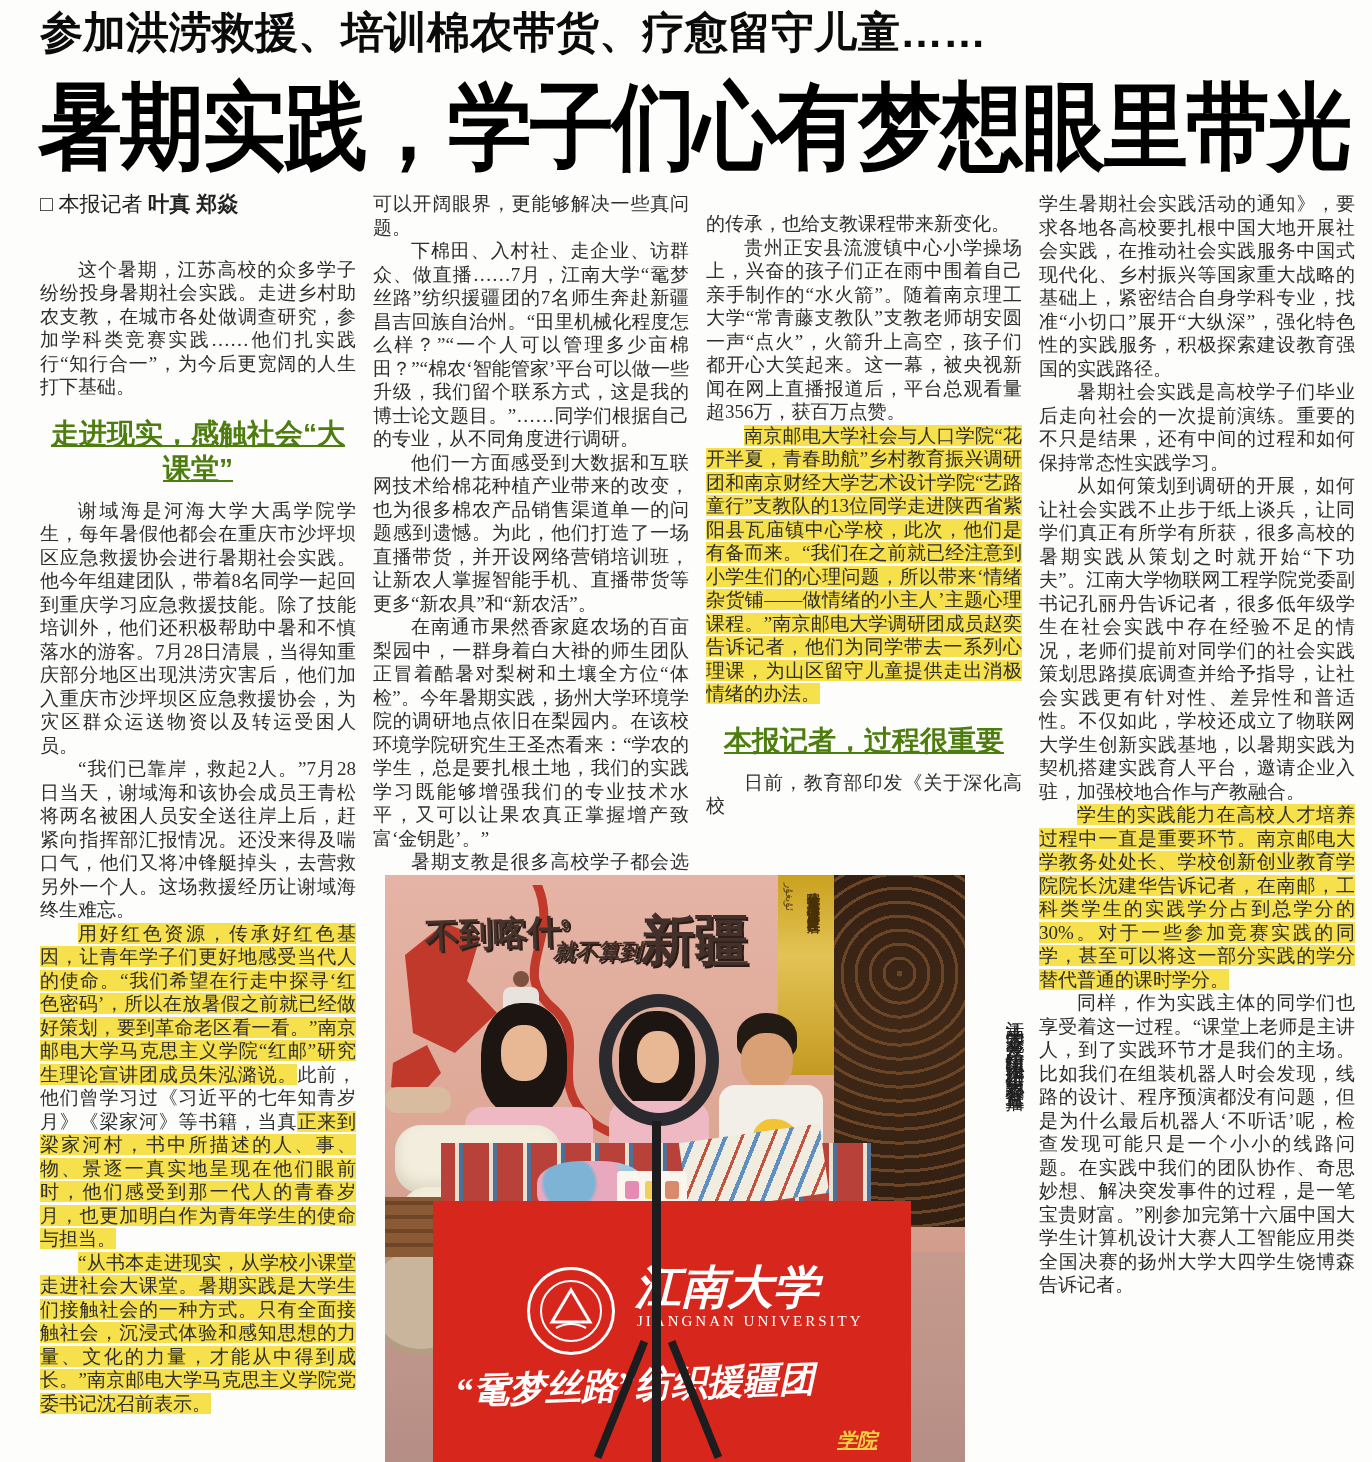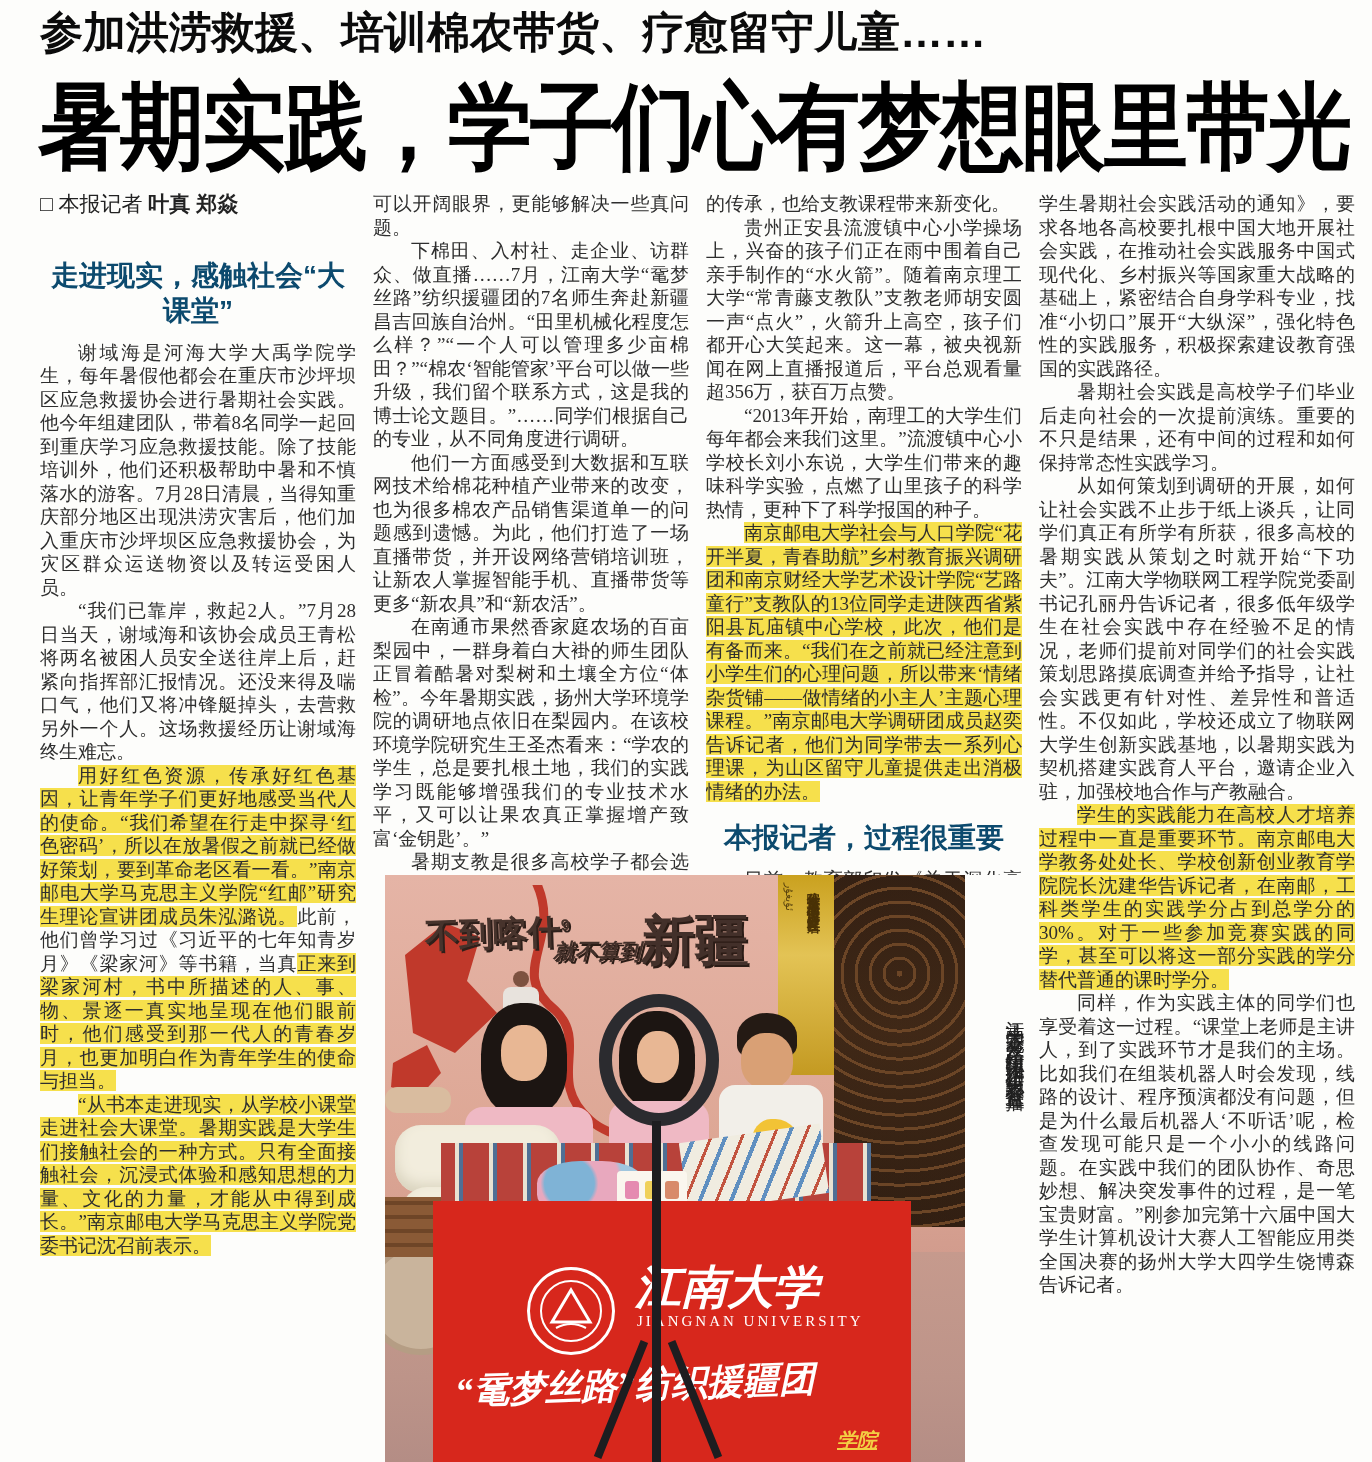--- a/index.html
+++ b/index.html
@@ -13,30 +13,30 @@
   .headline{position:absolute;left:38px;top:64px;width:1310px;white-space:nowrap;
             font-family:"Liberation Sans","DejaVu Sans",sans-serif;
             font-weight:900;font-size:84px;letter-spacing:-2px;color:#000;
             transform:scaleY(1.12);transform-origin:top left;}
 
   
   .col{position:absolute;top:192px;width:316px;overflow:hidden;
        font-size:19px;line-height:23.5px;text-align:justify;color:#2e2e2e;}
   .col-1{left:40px;height:1270px;}
   .col-2{left:373px;height:683px;}
-  .col-3{left:706px;height:683px;}
+  .col-3{left:706px;height:683px;margin-top:20px;}
   .col-4{left:1039px;height:1270px;}
   .para{margin:0;text-indent:2em;}
   .para.cont{text-indent:0;}
   .byline{margin:0 0 42px 0;text-indent:0;font-family:"Liberation Sans","DejaVu Sans",sans-serif;
           font-size:21px;color:#222;}
   .byline .b{font-weight:bold;}
   .sec-head{font-family:"Liberation Sans","DejaVu Sans",sans-serif;font-weight:900;
-            font-size:28px;line-height:1.25;color:#0c4a6e;text-align:center;
-            margin:17px 0 13px 0;text-indent:0;}
+            font-size:28px;line-height:1.25;color:#4d7c0f;text-align:center;
+            margin:17px 0 13px 0;text-indent:0;text-decoration:underline;}
   .hl{background:#f6e04c;}
   .b{font-weight:bold;}
 
   
   .photo{position:absolute;left:385px;top:875px;width:580px;height:587px;overflow:hidden;
          background:linear-gradient(180deg,#e5b4a6 0%,#ddA795 45%,#d09a8c 68%,#c39488 100%);}
   .ph{position:absolute;}
   .ph-ground{left:0;bottom:0;width:100%;height:210px;
              background:linear-gradient(180deg,#c69a8d,#bd9489 60%,#b48d85);}
   .ph-slogan-left{left:40px;top:36px;font-family:"Liberation Sans",sans-serif;font-weight:900;
@@ -119,37 +119,37 @@
 </head>
 <body>
 
 <div class="page">
 
   <div class="kicker">参加洪涝救援、培训棉农带货、疗愈留守儿童……</div>
   <div class="headline">暑期实践，学子们心有梦想眼里带光</div>
 
   <div class="col col-1">
       <p class="byline"><span>□ 本报记者 </span><span class="b">叶真 郑焱</span></p>
+      <p class="para"><span>这个暑期，江苏高校的众多学子纷纷投身暑期社会实践。走进乡村助农支教，在城市各处做调查研究，参加学科类竞赛实践……他们扎实践行“知行合一”，为今后更宽阔的人生打下基础。</span></p>
       <div class="sec-head">走进现实，感触社会“大课堂”</div>
       <p class="para"><span>谢域海是河海大学大禹学院学生，每年暑假他都会在重庆市沙坪坝区应急救援协会进行暑期社会实践。他今年组建团队，带着8名同学一起回到重庆学习应急救援技能。除了技能培训外，他们还积极帮助中暑和不慎落水的游客。7月28日清晨，当得知重庆部分地区出现洪涝灾害后，他们加入重庆市沙坪坝区应急救援协会，为灾区群众运送物资以及转运受困人员。</span></p>
       <p class="para"><span>“我们已靠岸，救起2人。”7月28日当天，谢域海和该协会成员王青松将两名被困人员安全送往岸上后，赶紧向指挥部汇报情况。还没来得及喘口气，他们又将冲锋艇掉头，去营救另外一个人。这场救援经历让谢域海终生难忘。</span></p>
       <p class="para"><span class="hl">用好红色资源，传承好红色基因，让青年学子们更好地感受当代人的使命。“我们希望在行走中探寻‘红色密码’，所以在放暑假之前就已经做好策划，要到革命老区看一看。”南京邮电大学马克思主义学院“红邮”研究生理论宣讲团成员朱泓潞说。</span><span>此前，他们曾学习过《习近平的七年知青岁月》《梁家河》等书籍，当真</span><span class="hl">正来到梁家河村，书中所描述的人、事、物、景逐一真实地呈现在他们眼前时，他们感受到那一代人的青春岁月，也更加明白作为青年学生的使命与担当。</span></p>
       <p class="para"><span class="hl">“从书本走进现实，从学校小课堂走进社会大课堂。暑期实践是大学生们接触社会的一种方式。只有全面接触社会，沉浸式体验和感知思想的力量、文化的力量，才能从中得到成长。”南京邮电大学马克思主义学院党委书记沈召前表示。</span></p>
     </div>
   <div class="col col-2">
       <p class="para cont"><span>可以开阔眼界，更能够解决一些真问题。</span></p>
       <p class="para"><span>下棉田、入村社、走企业、访群众、做直播……7月，江南大学“鼋梦丝路”纺织援疆团的7名师生奔赴新疆昌吉回族自治州。“田里机械化程度怎么样？”“一个人可以管理多少亩棉田？”“棉农‘智能管家’平台可以做一些升级，我们留个联系方式，这是我的博士论文题目。”……同学们根据自己的专业，从不同角度进行调研。</span></p>
       <p class="para"><span>他们一方面感受到大数据和互联网技术给棉花种植产业带来的改变，也为很多棉农产品销售渠道单一的问题感到遗憾。为此，他们打造了一场直播带货，并开设网络营销培训班，让新农人掌握智能手机、直播带货等更多“新农具”和“新农活”。</span></p>
       <p class="para"><span>在南通市果然香家庭农场的百亩梨园中，一群身着白大褂的师生团队正冒着酷暑对梨树和土壤全方位“体检”。今年暑期实践，扬州大学环境学院的调研地点依旧在梨园内。在该校环境学院研究生王圣杰看来：“学农的学生，总是要扎根土地，我们的实践学习既能够增强我们的专业技术水平，又可以让果农真正掌握增产致富‘金钥匙’。”</span></p>
       <p class="para"><span>暑期支教是很多高校学子都会选择的一种暑期实践方式。00后支教老师们走进乡村，不仅是一种爱心与奉献</span></p>
     </div>
   <div class="col col-3">
       <p class="para cont"><span>的传承，也给支教课程带来新变化。</span></p>
       <p class="para"><span>贵州正安县流渡镇中心小学操场上，兴奋的孩子们正在雨中围着自己亲手制作的“水火箭”。随着南京理工大学“常青藤支教队”支教老师胡安圆一声“点火”，火箭升上高空，孩子们都开心大笑起来。这一幕，被央视新闻在网上直播报道后，平台总观看量超356万，获百万点赞。</span></p>
-      <p class="para"><span>“2013年开始，南理工的大学生们每年都会来我们这里。”流渡镇中心小学校长刘小东说，大学生们带来的趣味科学实验，点燃了山里孩子的科学热情，更种下了科学报国的种子。</span></p>
       <p class="para"><span class="hl">南京邮电大学社会与人口学院“花开半夏，青春助航”乡村教育振兴调研团和南京财经大学艺术设计学院“艺路童行”支教队的13位同学走进陕西省紫阳县瓦庙镇中心学校，此次，他们是有备而来。“我们在之前就已经注意到小学生们的心理问题，所以带来‘情绪杂货铺——做情绪的小主人’主题心理课程。”南京邮电大学调研团成员赵奕告诉记者，他们为同学带去一系列心理课，为山区留守儿童提供走出消极情绪的办法。</span></p>
       <div class="sec-head">本报记者，过程很重要</div>
       <p class="para"><span>日前，教育部印发《关于深化高校</span></p>
     </div>
   <div class="col col-4">
       <p class="para cont"><span>学生暑期社会实践活动的通知》，要求各地各高校要扎根中国大地开展社会实践，在推动社会实践服务中国式现代化、乡村振兴等国家重大战略的基础上，紧密结合自身学科专业，找准“小切口”展开“大纵深”，强化特色性的实践服务，积极探索建设教育强国的实践路径。</span></p>
       <p class="para"><span>暑期社会实践是高校学子们毕业后走向社会的一次提前演练。重要的不只是结果，还有中间的过程和如何保持常态性实践学习。</span></p>
       <p class="para"><span>从如何策划到调研的开展，如何让社会实践不止步于纸上谈兵，让同学们真正有所学有所获，很多高校的暑期实践从策划之时就开始“下功夫”。江南大学物联网工程学院党委副书记孔丽丹告诉记者，很多低年级学生在社会实践中存在经验不足的情况，老师们提前对同学们的社会实践策划思路摸底调查并给予指导，让社会实践更有针对性、差异性和普适性。不仅如此，学校还成立了物联网大学生创新实践基地，以暑期实践为契机搭建实践育人平台，邀请企业入驻，加强校地合作与产教融合。</span></p>
       <p class="para"><span class="hl">学生的实践能力在高校人才培养过程中一直是重要环节。南京邮电大学教务处处长、学校创新创业教育学院院长沈建华告诉记者，在南邮，工科类学生的实践学分占到总学分的30%。对于一些参加竞赛实践的同学，甚至可以将这一部分实践的学分替代普通的课时学分。</span></p>
       <p class="para"><span>同样，作为实践主体的同学们也享受着这一过程。“课堂上老师是主讲人，到了实践环节才是我们的主场。比如我们在组装机器人时会发现，线路的设计、程序预演都没有问题，但是为什么最后机器人‘不听话’呢，检查发现可能只是一个小小的线路问题。在实践中我们的团队协作、奇思妙想、解决突发事件的过程，是一笔宝贵财富。”刚参加完第十六届中国大学生计算机设计大赛人工智能应用类全国决赛的扬州大学大四学生饶博森告诉记者。</span></p>

